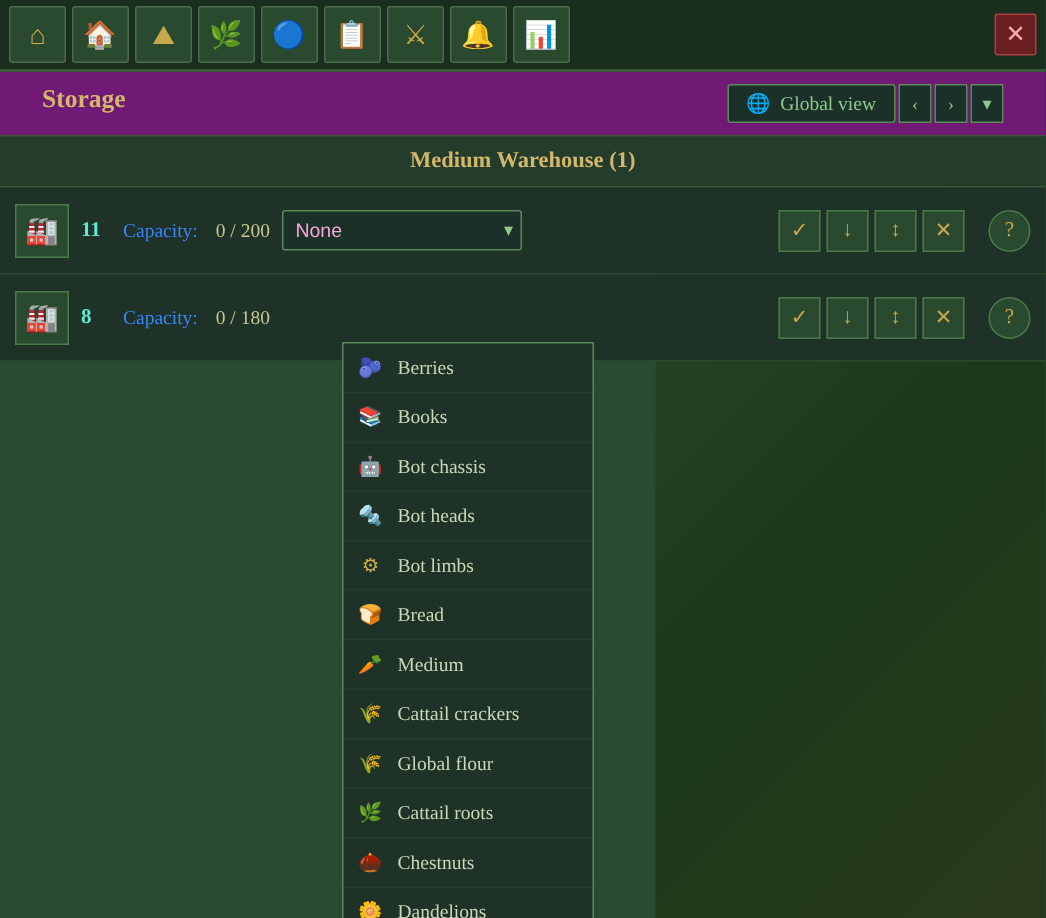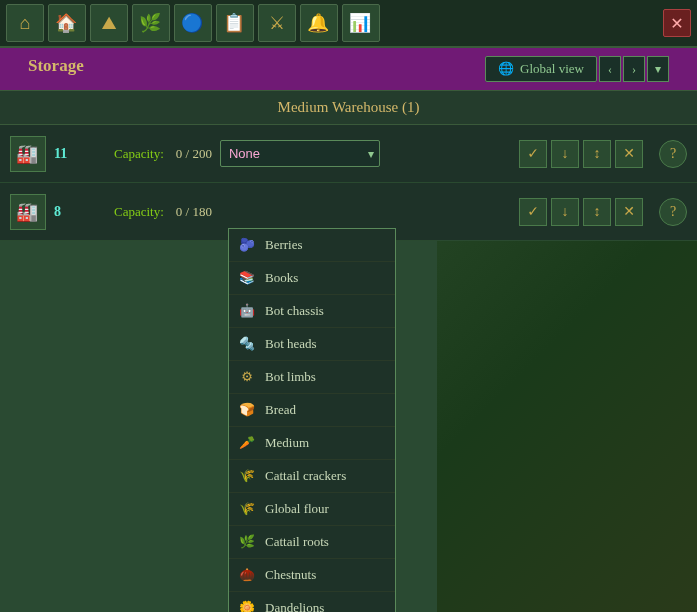--- a/index.html
+++ b/index.html
@@ -93,21 +93,21 @@
       justify-content: center;
       cursor: pointer;
       font-size: 12px;
     }
 
     
     #warehouse-title-bar {
       text-align: center;
       color: #d4b86a;
       font-size: 15px;
-      font-weight: normal;
+      font-weight: bold;
       padding: 8px;
       background: #243c2c;
       border-bottom: 1px solid #3a5a3a;
     }
 
     
     .warehouse-row {
       display: flex;
       align-items: center;
       background: #1e3228;
@@ -128,23 +128,22 @@
       color: #c8a84a;
       flex-shrink: 0;
     }
     .warehouse-count {
       color: #5eead4;
       font-size: 14px;
       font-weight: bold;
       min-width: 20px;
     }
     .capacity-label {
-      color: #84cc16;
-      font-size: 13px;
-      margin-left: 32px;
+      color: #3b82f6;
+      font-size: 13px;
     }
     .capacity-value {
       color: #c8c890;
       font-size: 13px;
       margin-left: 4px;
     }
     .dropdown-wrapper {
       position: relative;
       flex: 1;
       max-width: 160px;

